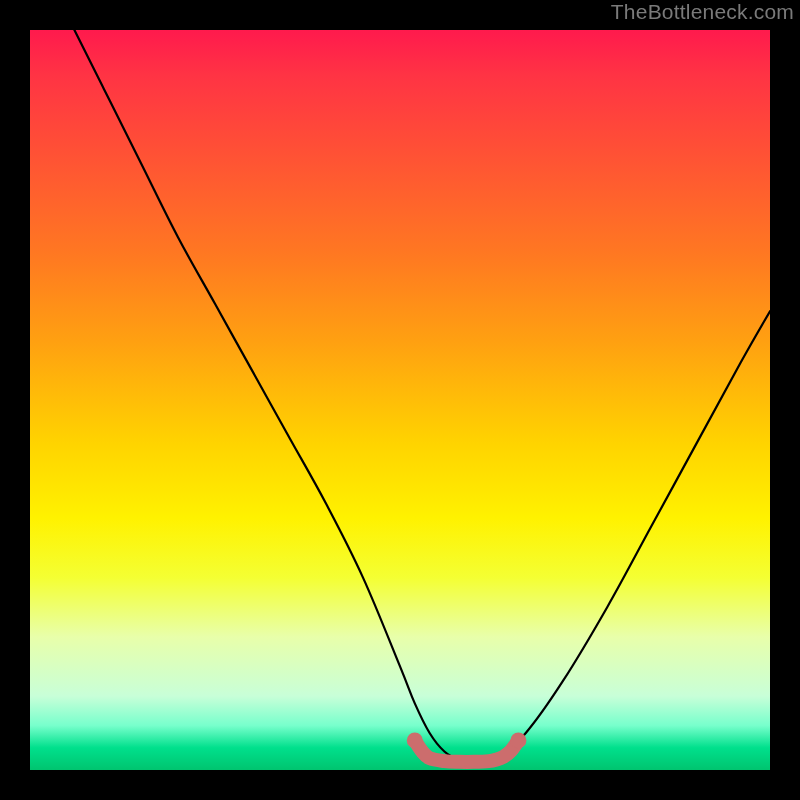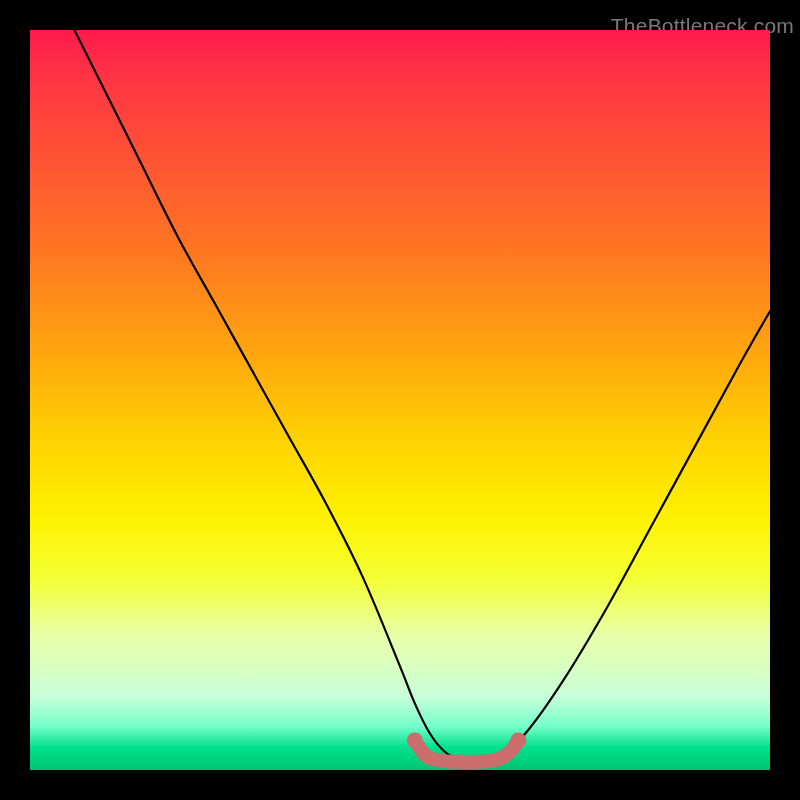--- a/index.html
+++ b/index.html
@@ -28,21 +28,21 @@
       #e8ffaa 82%,
       #c8ffd8 90%,
       #77ffcc 94%,
       #00e08c 97%,
       #00c46f 100%
     );
   }
   .watermark {
     position: absolute;
     right: 6px;
-    top: 14px;
+    top: 0;
     font-family: Arial, Helvetica, sans-serif;
     font-size: 21px;
     color: #7a7a7a;
     letter-spacing: 0.2px;
     pointer-events: none;
   }
   svg.curves {
     position: absolute;
     inset: 0;
     width: 100%;

